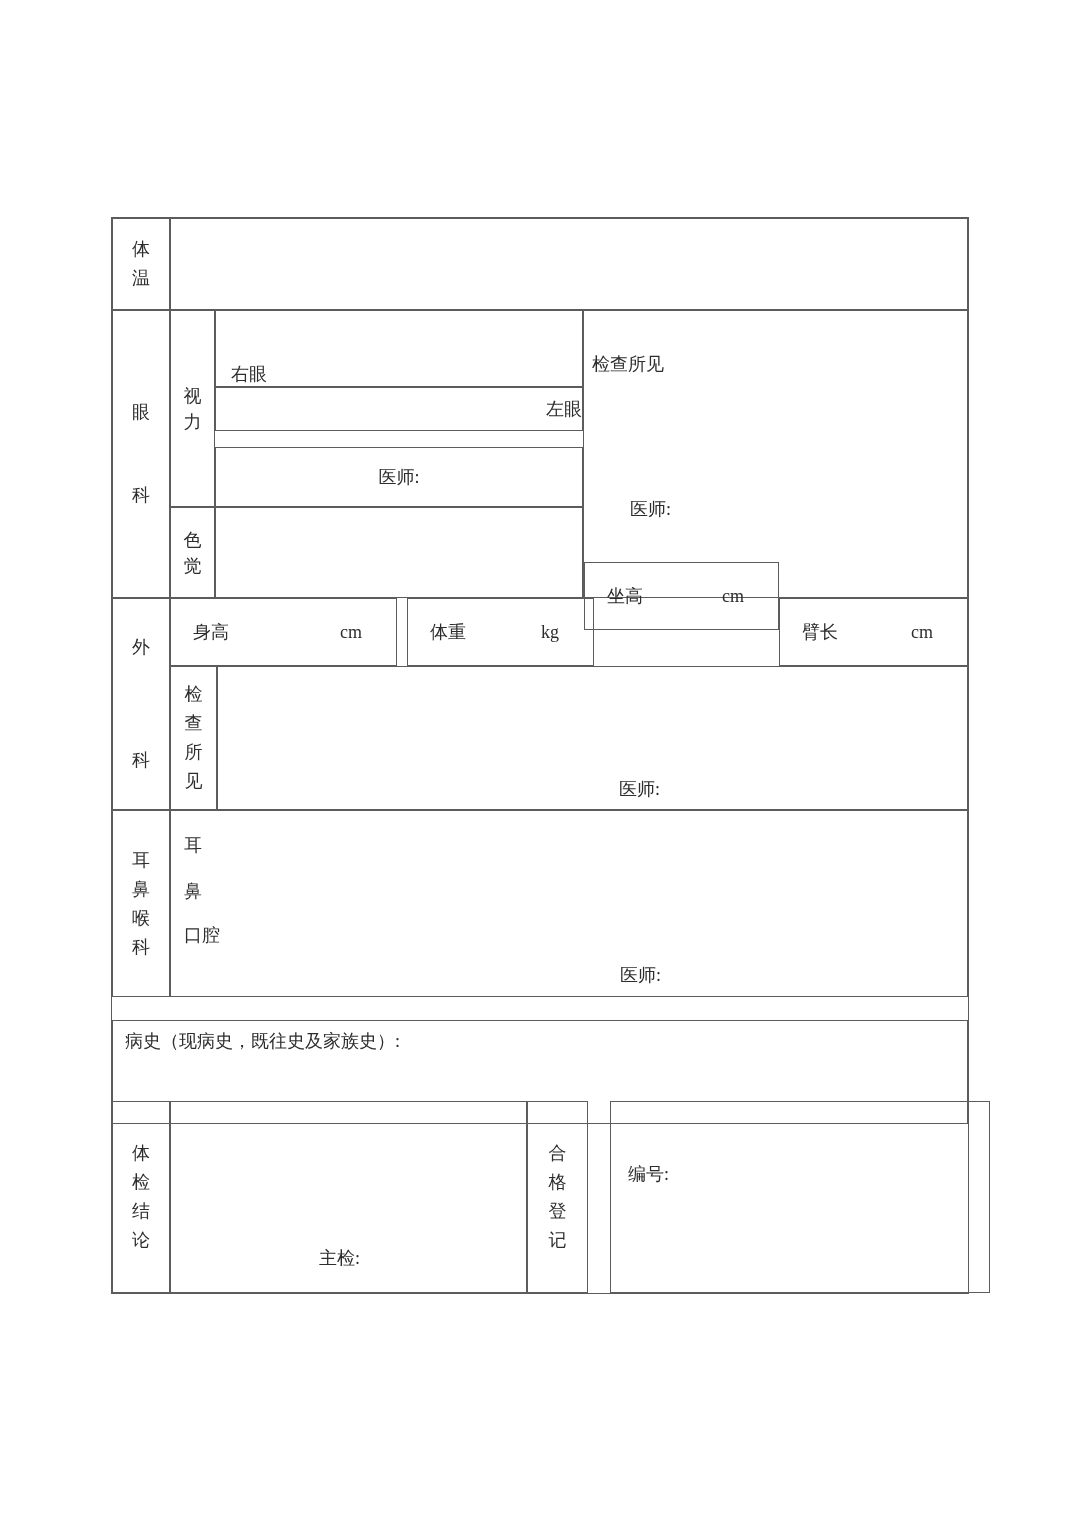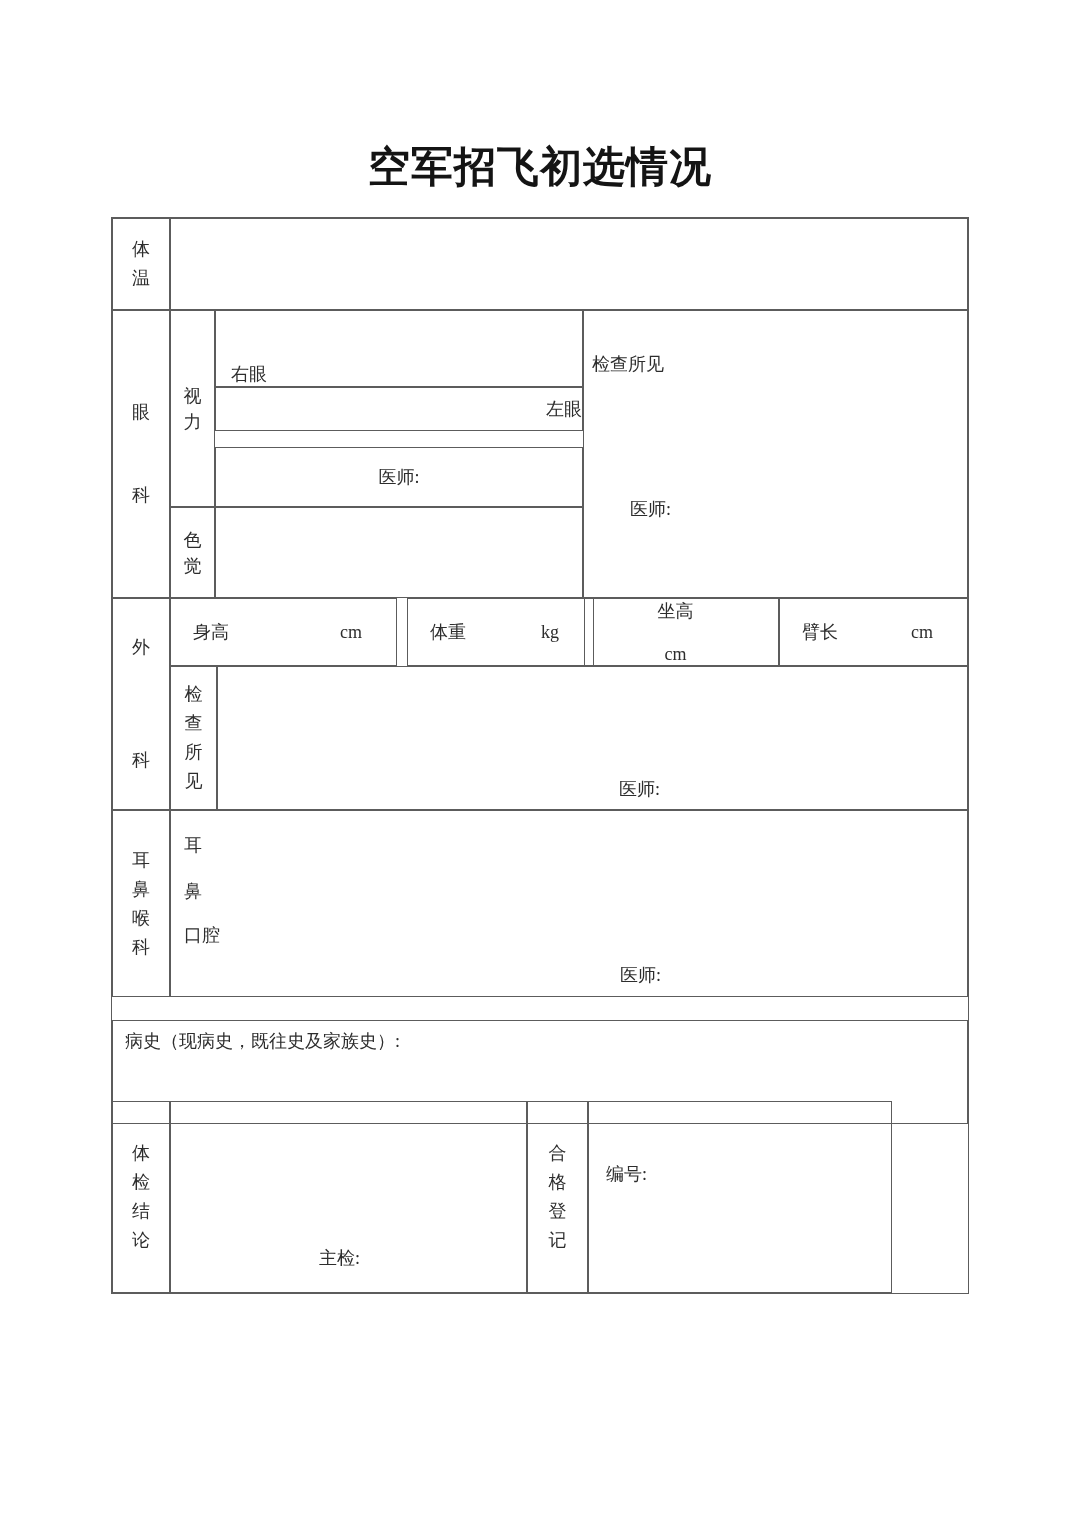--- a/index.html
+++ b/index.html
@@ -41,21 +41,20 @@
     display:flex; align-items:center; justify-content:space-between;
     padding:0 34px 0 22px;
   }
   .abs { position:absolute; }
 </style>
 </head>
 <body>
 
 <div class="sheet">
 
-  <h1 class="title">空军招飞初选情况</h1>
 
   <div class="frame"></div>
 
   <div class="cell vlabel lh29" style="left:112px;top:218px;width:58px;height:92px;">
       <span class="vchar">体</span>
       <span class="vchar">温</span>
     </div>
   <div class="cell" style="left:170px;top:218px;width:798px;height:92px;"></div>
 
   <div class="cell vlabel lh83" style="left:112px;top:310px;width:58px;height:288px;">
@@ -90,21 +89,21 @@
       <span class="vchar">科</span>
     </div>
   <div class="cell measure" style="left:170px;top:598px;width:227px;height:68px;">
     <span>身高</span>
     <span>cm</span>
   </div>
   <div class="cell measure" style="left:395px;top:598px;width:187px;height:68px;margin-left:12px;">
     <span>体重</span>
     <span>kg</span>
   </div>
-  <div class="cell measure" style="left:584px;top:598px;width:195px;height:68px;flex-direction:column;">
+  <div class="cell measure" style="left:584px;top:562px;width:195px;height:68px;">
     <span>坐高</span>
     <span>cm</span>
   </div>
   <div class="cell measure" style="left:779px;top:598px;width:189px;height:68px;">
     <span>臂长</span>
     <span>cm</span>
   </div>
   <div class="cell vlabel lh29" style="left:170px;top:666px;width:47px;height:144px;">
       <span class="vchar">检</span>
       <span class="vchar">查</span>
@@ -140,17 +139,17 @@
     </div>
   <div class="cell" style="left:170px;top:1101px;width:357px;height:192px;padding-left:32px;">
     <span class="abs" style="left:148px;bottom:22px;">主检:</span>
   </div>
   <div class="cell vlabel lh29" style="left:527px;top:1101px;width:61px;height:192px;">
       <span class="vchar">合</span>
       <span class="vchar">格</span>
       <span class="vchar">登</span>
       <span class="vchar">记</span>
     </div>
-  <div class="cell" style="left:588px;top:1101px;width:304px;height:192px;">
+  <div class="cell" style="left:610px;top:1101px;width:380px;height:192px;">
     <span class="abs" style="left:17px;top:60px;">编号:</span>
   </div>
 
 </div>
 
 </body></html>

